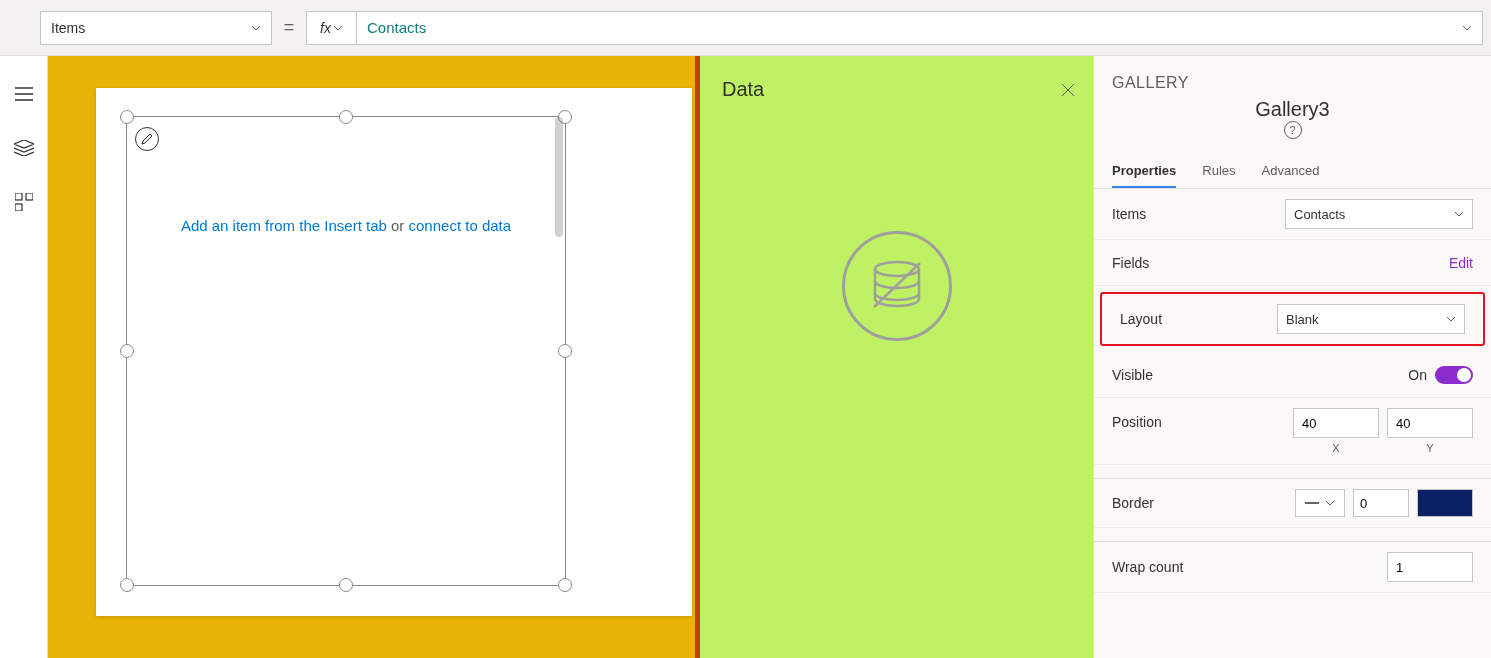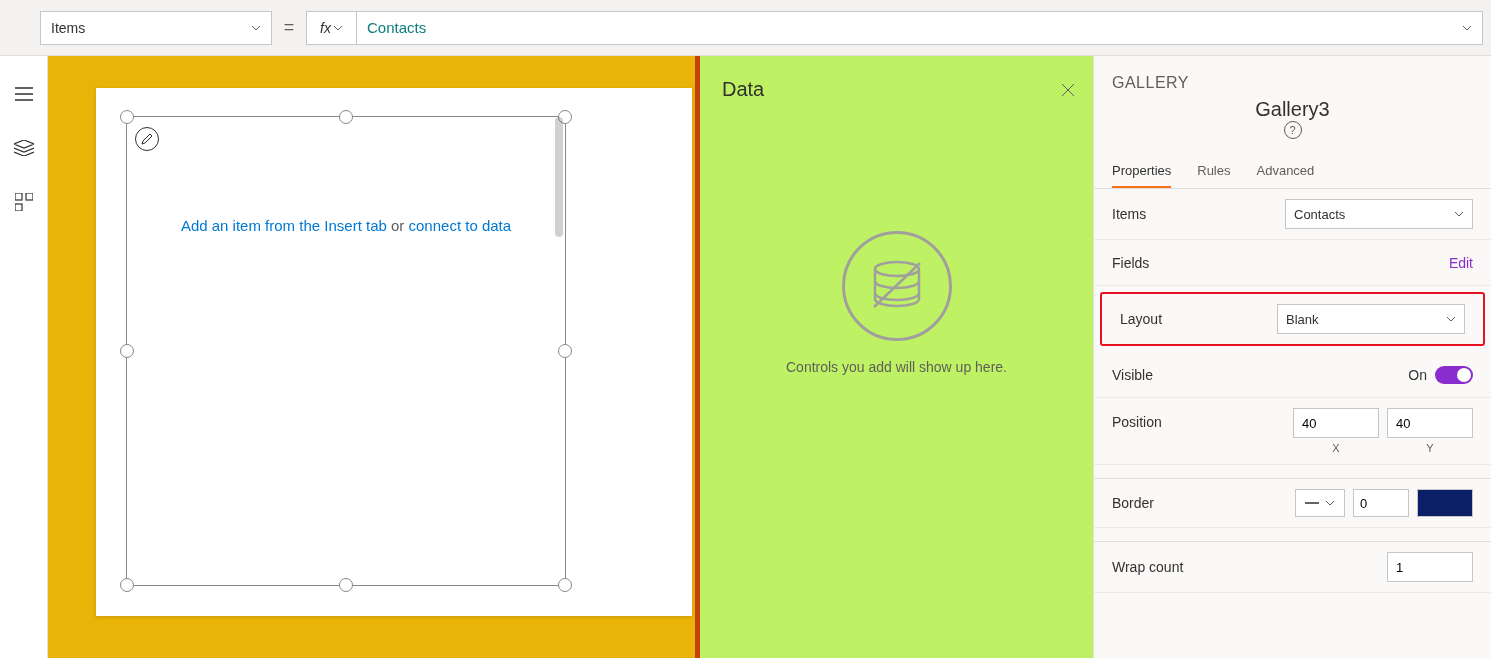--- a/index.html
+++ b/index.html
@@ -43,21 +43,21 @@
 
   
   .prop-pane { width:398px; background:#faf9f8; border-left:1px solid #e1dfdd; display:flex;flex-direction:column; }
   .pp-head { padding:18px 18px 0 18px; }
   .pp-type { font-size:16px; letter-spacing:.5px; color:#605e5c; }
   .pp-name-row{display:flex;justify-content:space-between;align-items:center;flex-direction:column;}
   .pp-name { font-size:20px; color:#323130; margin-top:6px; }
   .help{width:18px;height:18px;border:1px solid #605e5c;border-radius:9px;display:flex;align-items:center;justify-content:center;font-size:11px;color:#605e5c;}
   .pp-tabs { display:flex; gap:26px; border-bottom:1px solid #e1dfdd; margin-top:16px; padding:0 18px; }
   .pp-tab { font-size:13px; color:#605e5c; padding:8px 0; }
-  .pp-tab.active{color:#323130;font-weight:400;border-bottom:2px solid #f97316;}
+  .pp-tab.active{color:#323130;font-weight:700;border-bottom:2px solid #3b82f6;}
   .prop-body{flex:1;overflow:auto;}
   .prow{display:flex;align-items:center;justify-content:space-between;padding:10px 18px;border-bottom:1px solid #edebe9;min-height:46px;}
   .prow.hl{border:2.5px solid #e81123;border-radius:3px;margin:6px 6px;}
   .plabel{font-size:14px;color:#323130;}
   .pselect{width:188px;height:30px;border:1px solid #c8c6c4;background:#fff;display:flex;align-items:center;justify-content:space-between;padding:0 8px;font-size:13px;color:#323130;}
   .plink{color:#8b2cce;font-size:14px;}
   .toggle{display:flex;align-items:center;gap:8px;}
   .toggle .track{width:38px;height:18px;background:#8b2cce;border-radius:9px;position:relative;}
   .toggle .knob{position:absolute;right:2px;top:2px;width:14px;height:14px;background:#fff;border-radius:7px;}
   .xy-group{display:flex;gap:8px;}
@@ -155,21 +155,20 @@
     </div>
     <div class="dp-body">
       <div class="db-icon">
         <svg width="58" height="58" viewBox="0 0 58 58">
             <ellipse cx="29" cy="12" rx="22" ry="7" fill="none" stroke="#a19f9d" stroke-width="2.5"></ellipse>
             <path d="M7 12v30c0 4 10 7 22 7s22-3 22-7V12" fill="none" stroke="#a19f9d" stroke-width="2.5"></path>
             <path d="M7 24c0 4 10 7 22 7s22-3 22-7M7 36c0 4 10 7 22 7s22-3 22-7" fill="none" stroke="#a19f9d" stroke-width="2.5"></path>
             <line x1="6" y1="50" x2="52" y2="6" stroke="#a19f9d" stroke-width="2.5"></line>
           </svg>
       </div>
-      <div class="dp-msg">Controls you add will show up here.</div>
     </div>
   </div>
 
   <div class="prop-pane">
     <div class="pp-head">
       <div class="pp-type">GALLERY</div>
       <div class="pp-name-row">
         <div class="pp-name">Gallery3</div>
         <div class="help">?</div>
       </div>

